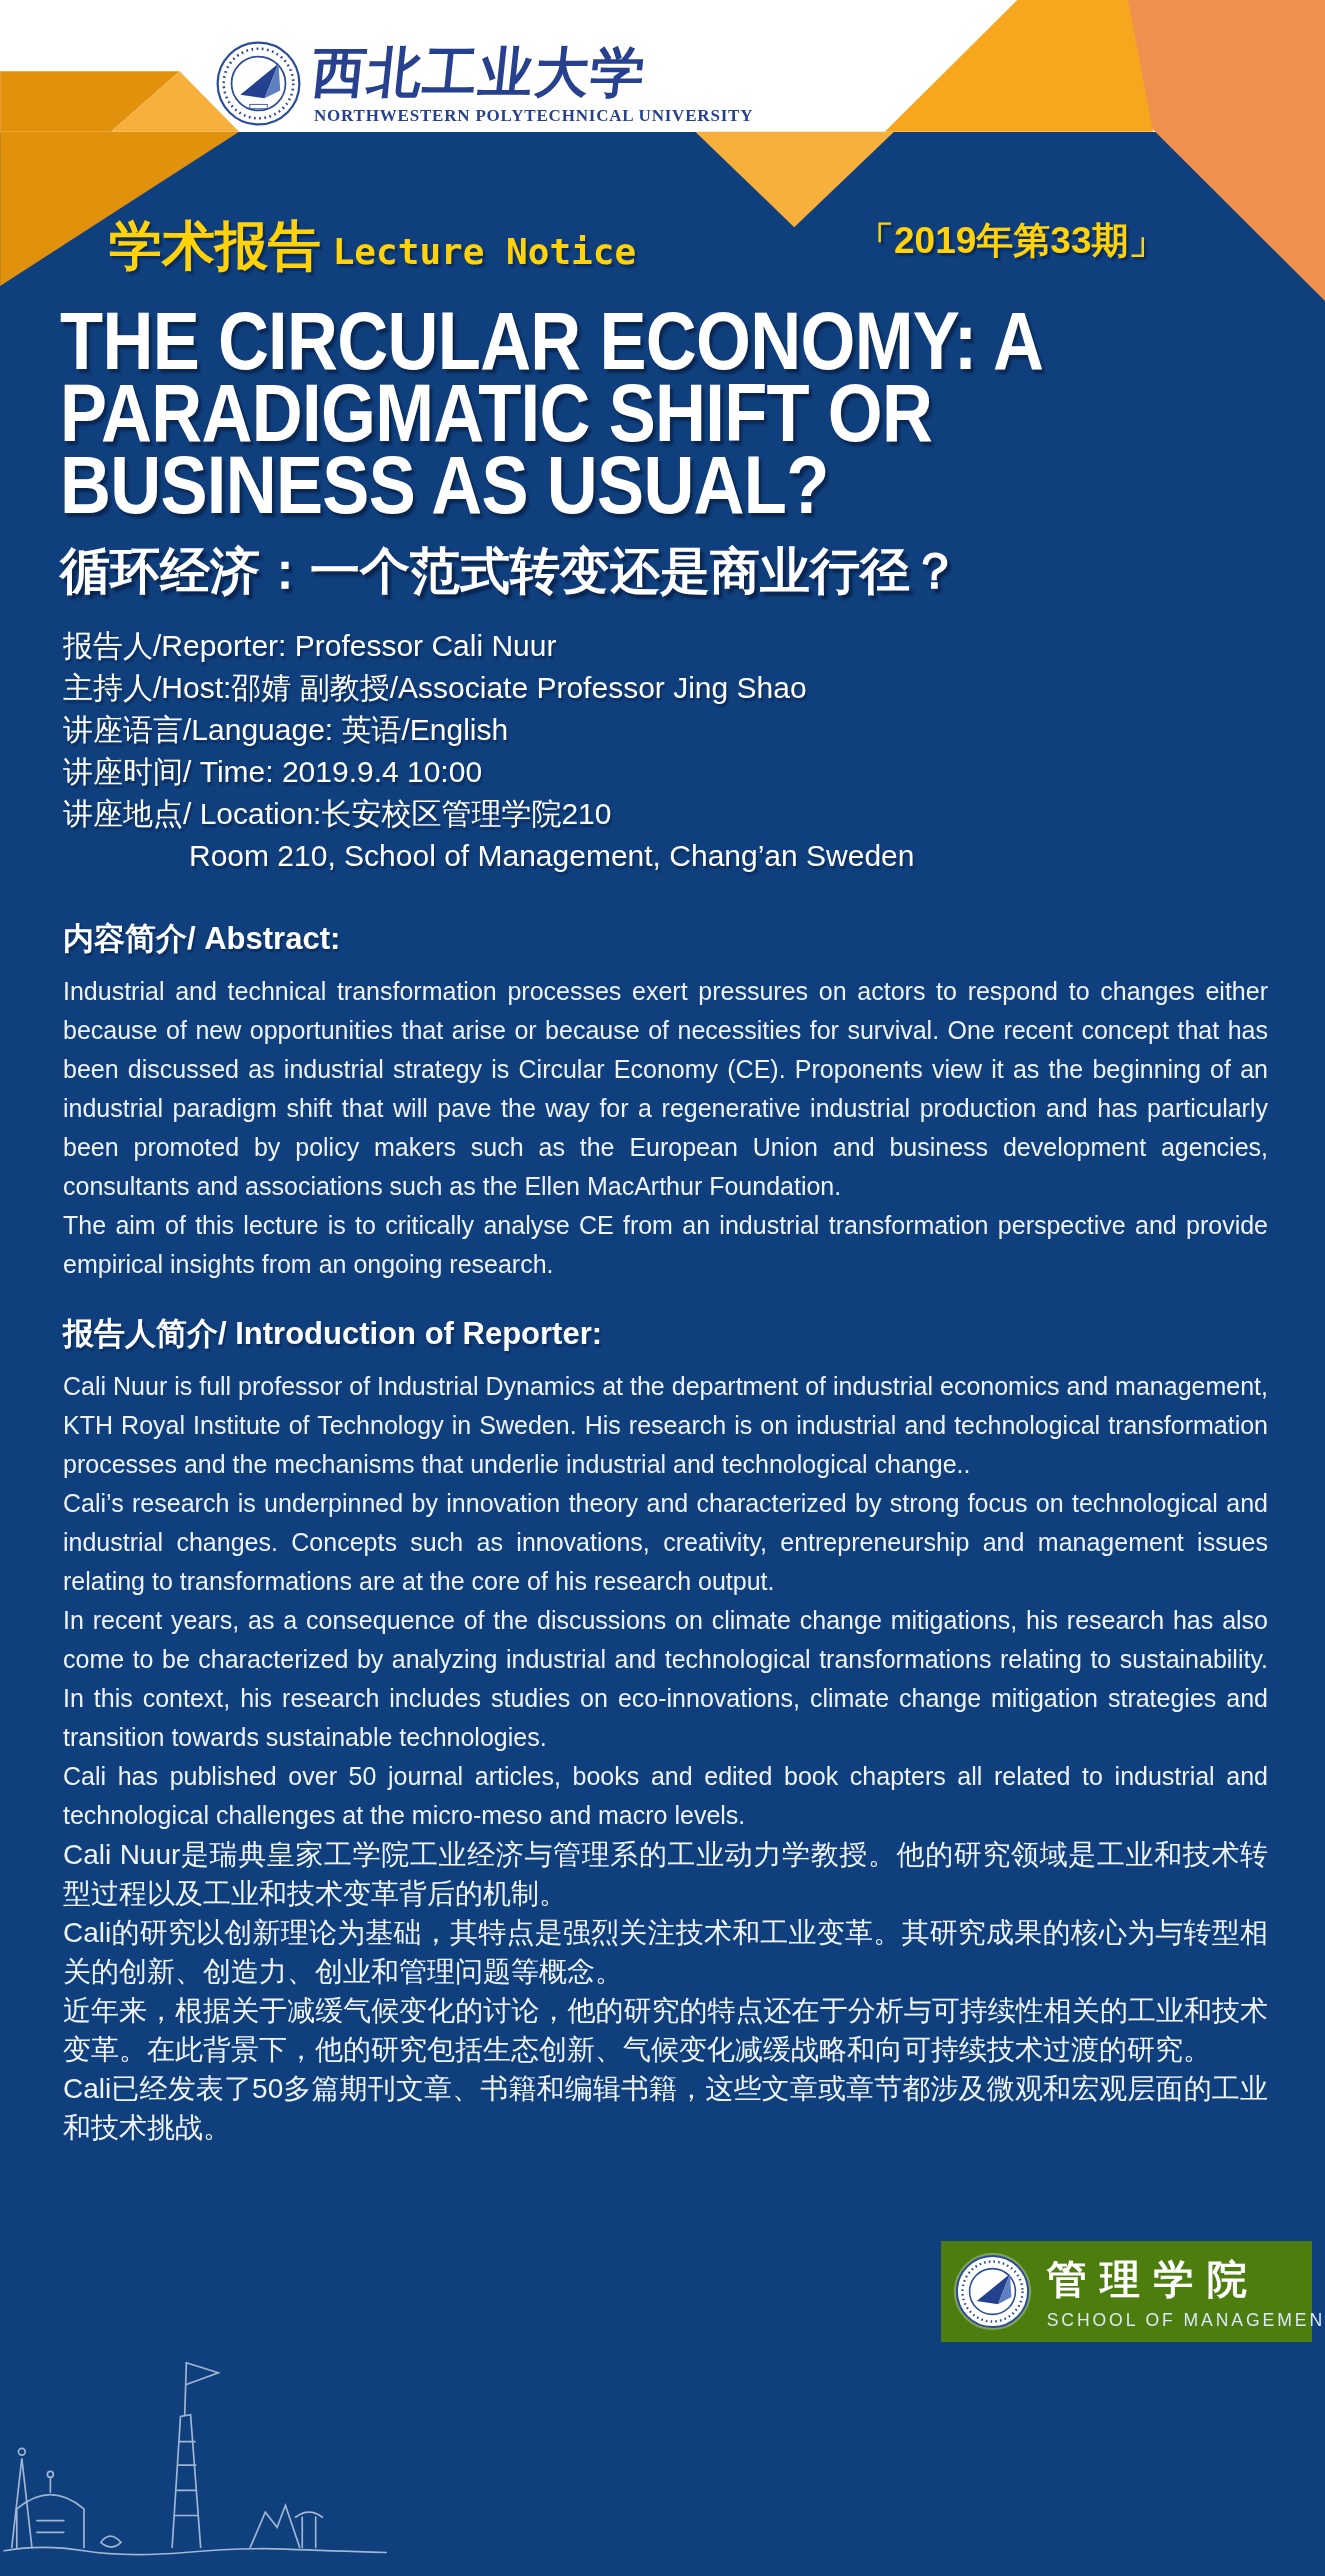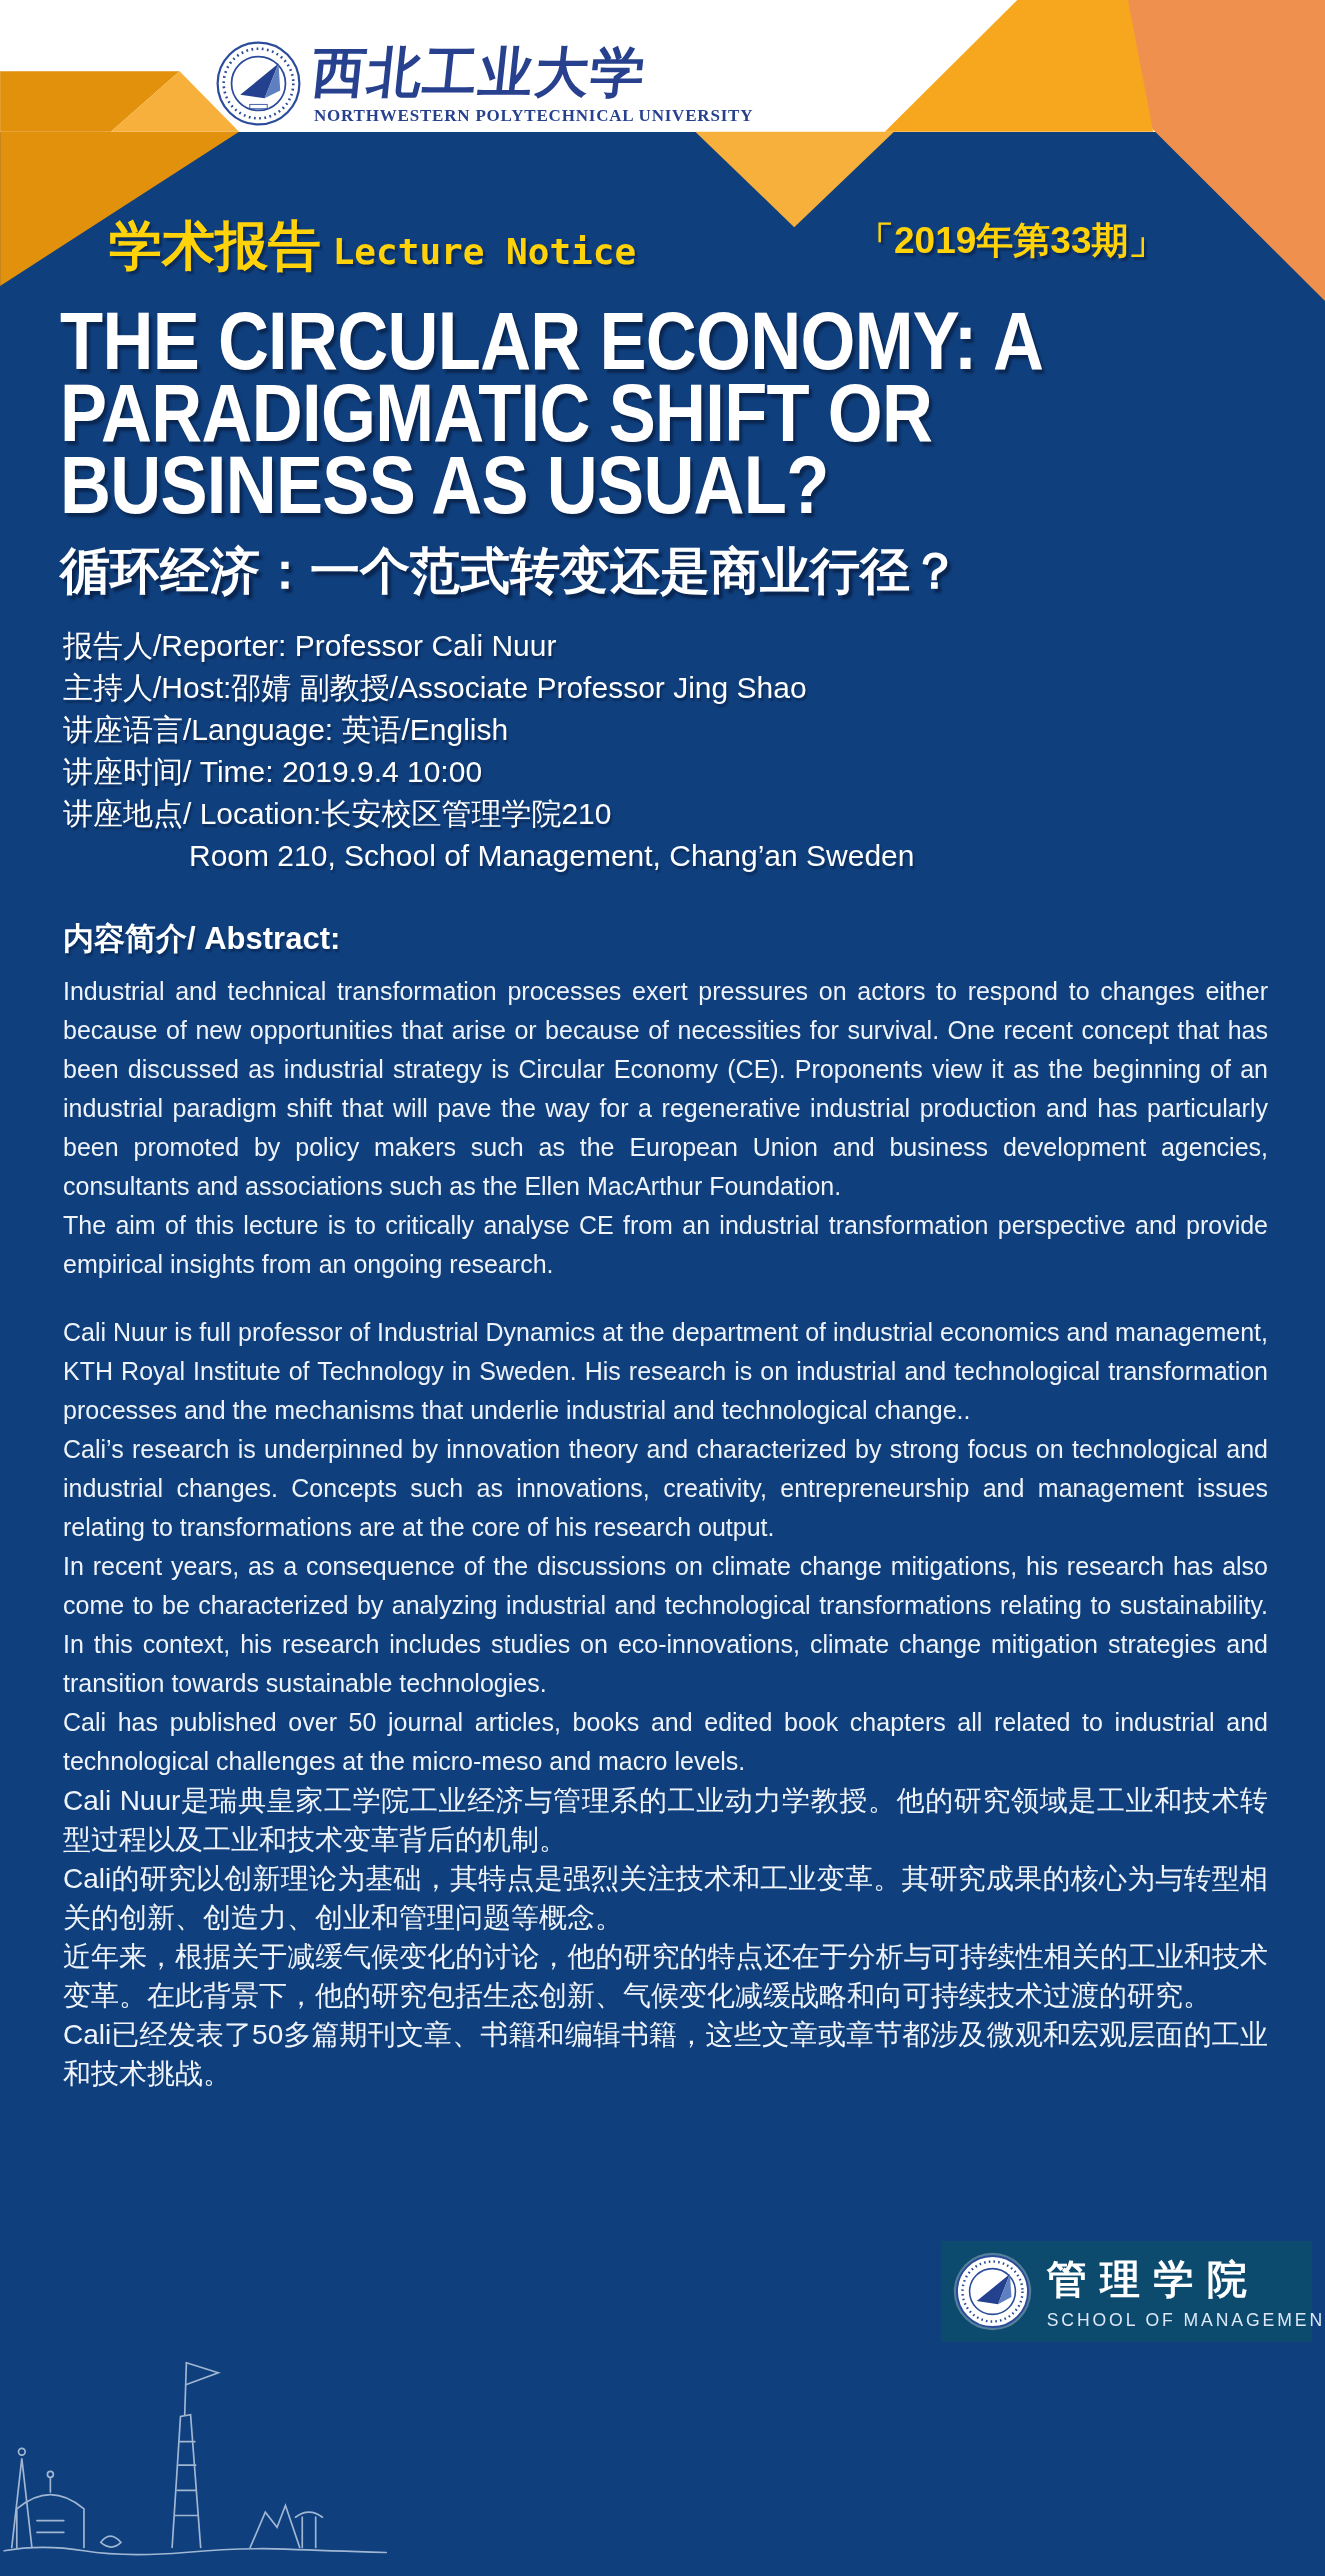--- a/index.html
+++ b/index.html
@@ -40,21 +40,21 @@
   
   .section{position:absolute;left:63px;width:1205px;color:#EFF4FA;}
   .section h3{margin:0 0 11.7px 0;font-size:31px;font-weight:bold;color:#FFFFFF;
               text-shadow:1.7px 2.5px 1.7px rgba(5,15,40,.35);}
   .section p{margin:0;font-size:25px;line-height:39px;text-align:justify;}
   .section p.cn{font-size:28px;}
   .abstract-section{top:918px;}
   .intro-section{top:1313px;}
 
   
-  .school-block{position:absolute;left:941px;top:2241px;width:371px;height:101px;background:#0c4a6e;
+  .school-block{position:absolute;left:941px;top:2241px;width:371px;height:101px;background:#4d7c0f;
                 display:flex;align-items:center;}
   .school-emblem{width:79px;height:79px;margin-left:11.7px;flex:0 0 auto;}
   .school-text{margin-left:15px;}
   .school-cn{font-size:40px;font-weight:bold;color:#FFFFFF;letter-spacing:13.4px;white-space:nowrap;
              font-family:"Liberation Serif",serif;}
   .school-en{font-size:17.6px;color:#DDE9F8;letter-spacing:2.9px;white-space:nowrap;margin-top:3.4px;}
 
   
   .sketch{position:absolute;left:0;top:2314px;width:403px;height:262px;opacity:.72;}
 </style>
@@ -104,20 +104,21 @@
     <div class="detail-line indent">Room 210, School of Management, Chang’an Sweden</div>
   </div>
 
   <div class="section abstract-section">
     <h3>内容简介/ Abstract:</h3>
     <p>Industrial and technical transformation processes exert pressures on actors to respond to changes either because of new opportunities that arise or because of necessities for survival. One recent concept that has been discussed as industrial strategy is Circular Economy (CE). Proponents view it as the beginning of an industrial paradigm shift that will pave the way for a regenerative industrial production and has particularly been promoted by policy makers such as the European Union and business development agencies, consultants and associations such as the Ellen MacArthur Foundation.</p>
     <p>The aim of this lecture is to critically analyse CE from an industrial transformation perspective and provide empirical insights from an ongoing research.</p>
   </div>
 
   <div class="section intro-section">
+    <h3>报告人简介/ Introduction of Reporter:</h3>
     <p>Cali Nuur is full professor of Industrial Dynamics at the department of industrial economics and management, KTH Royal Institute of Technology in Sweden.  His research is on industrial and technological transformation processes and the mechanisms that underlie industrial and technological change..</p>
     <p>Cali’s research is underpinned by innovation theory and characterized by strong focus on technological and industrial changes. Concepts such as innovations, creativity, entrepreneurship and management issues relating to transformations are at the core of his research output.</p>
     <p>In recent years, as a consequence of the discussions on climate change mitigations, his research has also come to be characterized by analyzing industrial and technological transformations relating to sustainability. In this context, his research includes studies on eco-innovations, climate change mitigation strategies and transition towards sustainable technologies.</p>
     <p>Cali has published over 50 journal articles, books and edited book chapters all related to industrial and technological challenges at the micro-meso and macro levels.</p>
     <p class="cn">Cali Nuur是瑞典皇家工学院工业经济与管理系的工业动力学教授。他的研究领域是工业和技术转型过程以及工业和技术变革背后的机制。</p>
     <p class="cn">Cali的研究以创新理论为基础，其特点是强烈关注技术和工业变革。其研究成果的核心为与转型相关的创新、创造力、创业和管理问题等概念。</p>
     <p class="cn">近年来，根据关于减缓气候变化的讨论，他的研究的特点还在于分析与可持续性相关的工业和技术变革。在此背景下，他的研究包括生态创新、气候变化减缓战略和向可持续技术过渡的研究。</p>
     <p class="cn">Cali已经发表了50多篇期刊文章、书籍和编辑书籍，这些文章或章节都涉及微观和宏观层面的工业和技术挑战。</p>
   </div>
 

